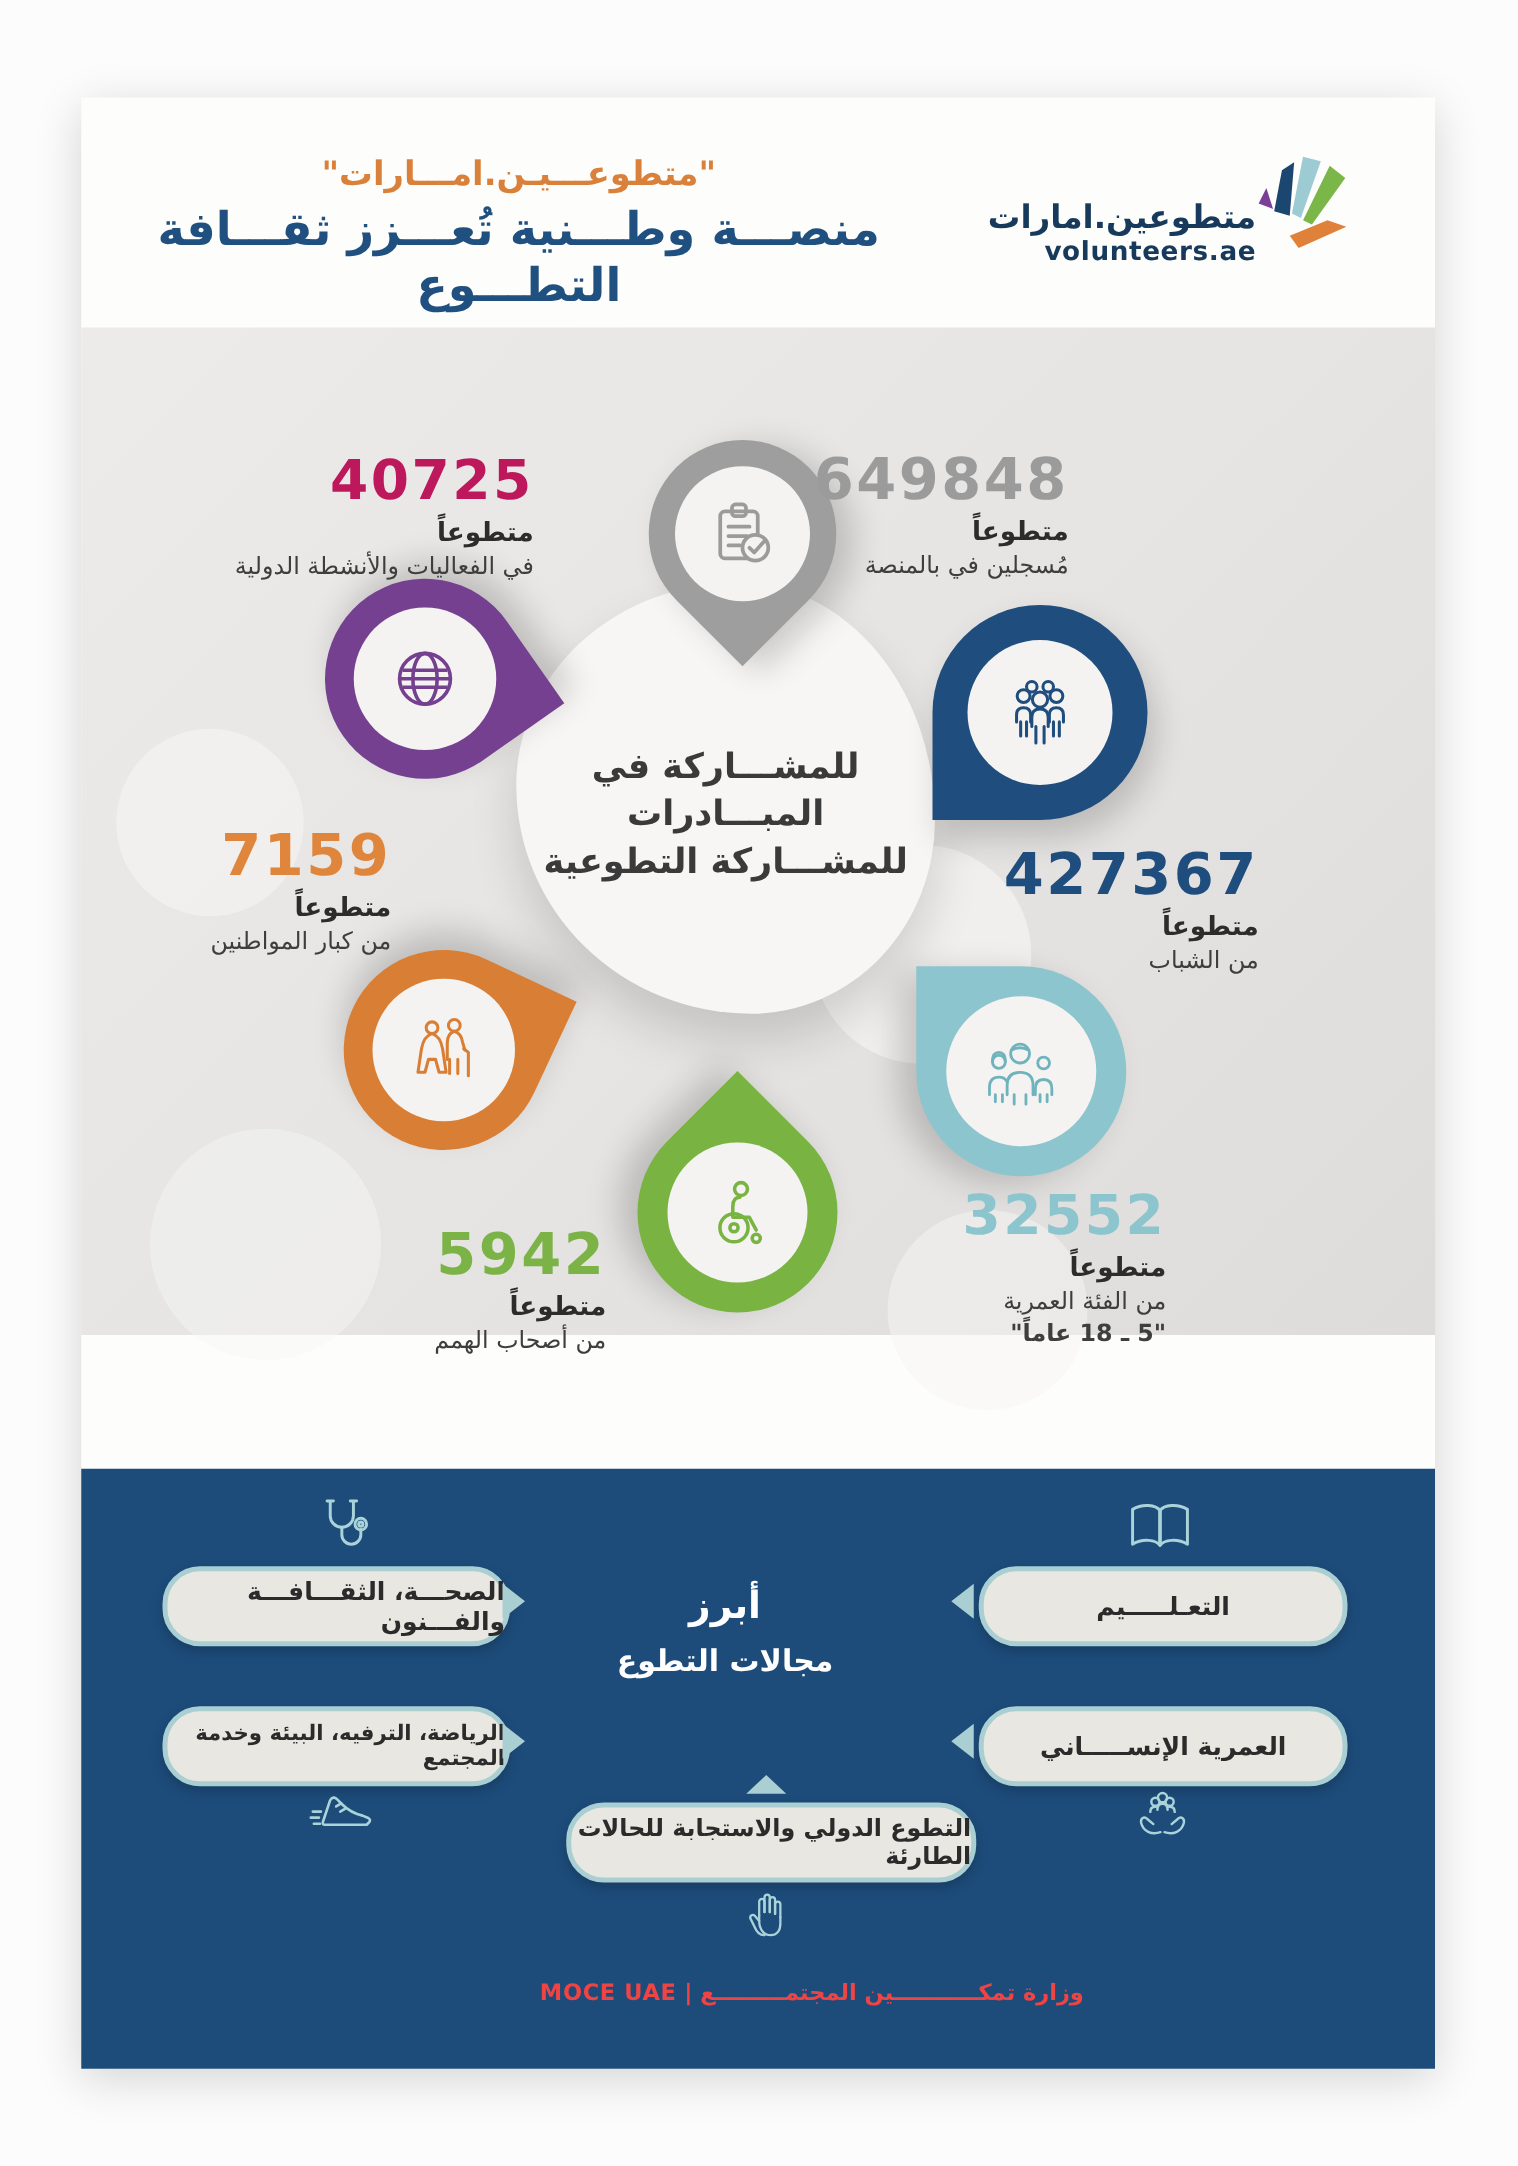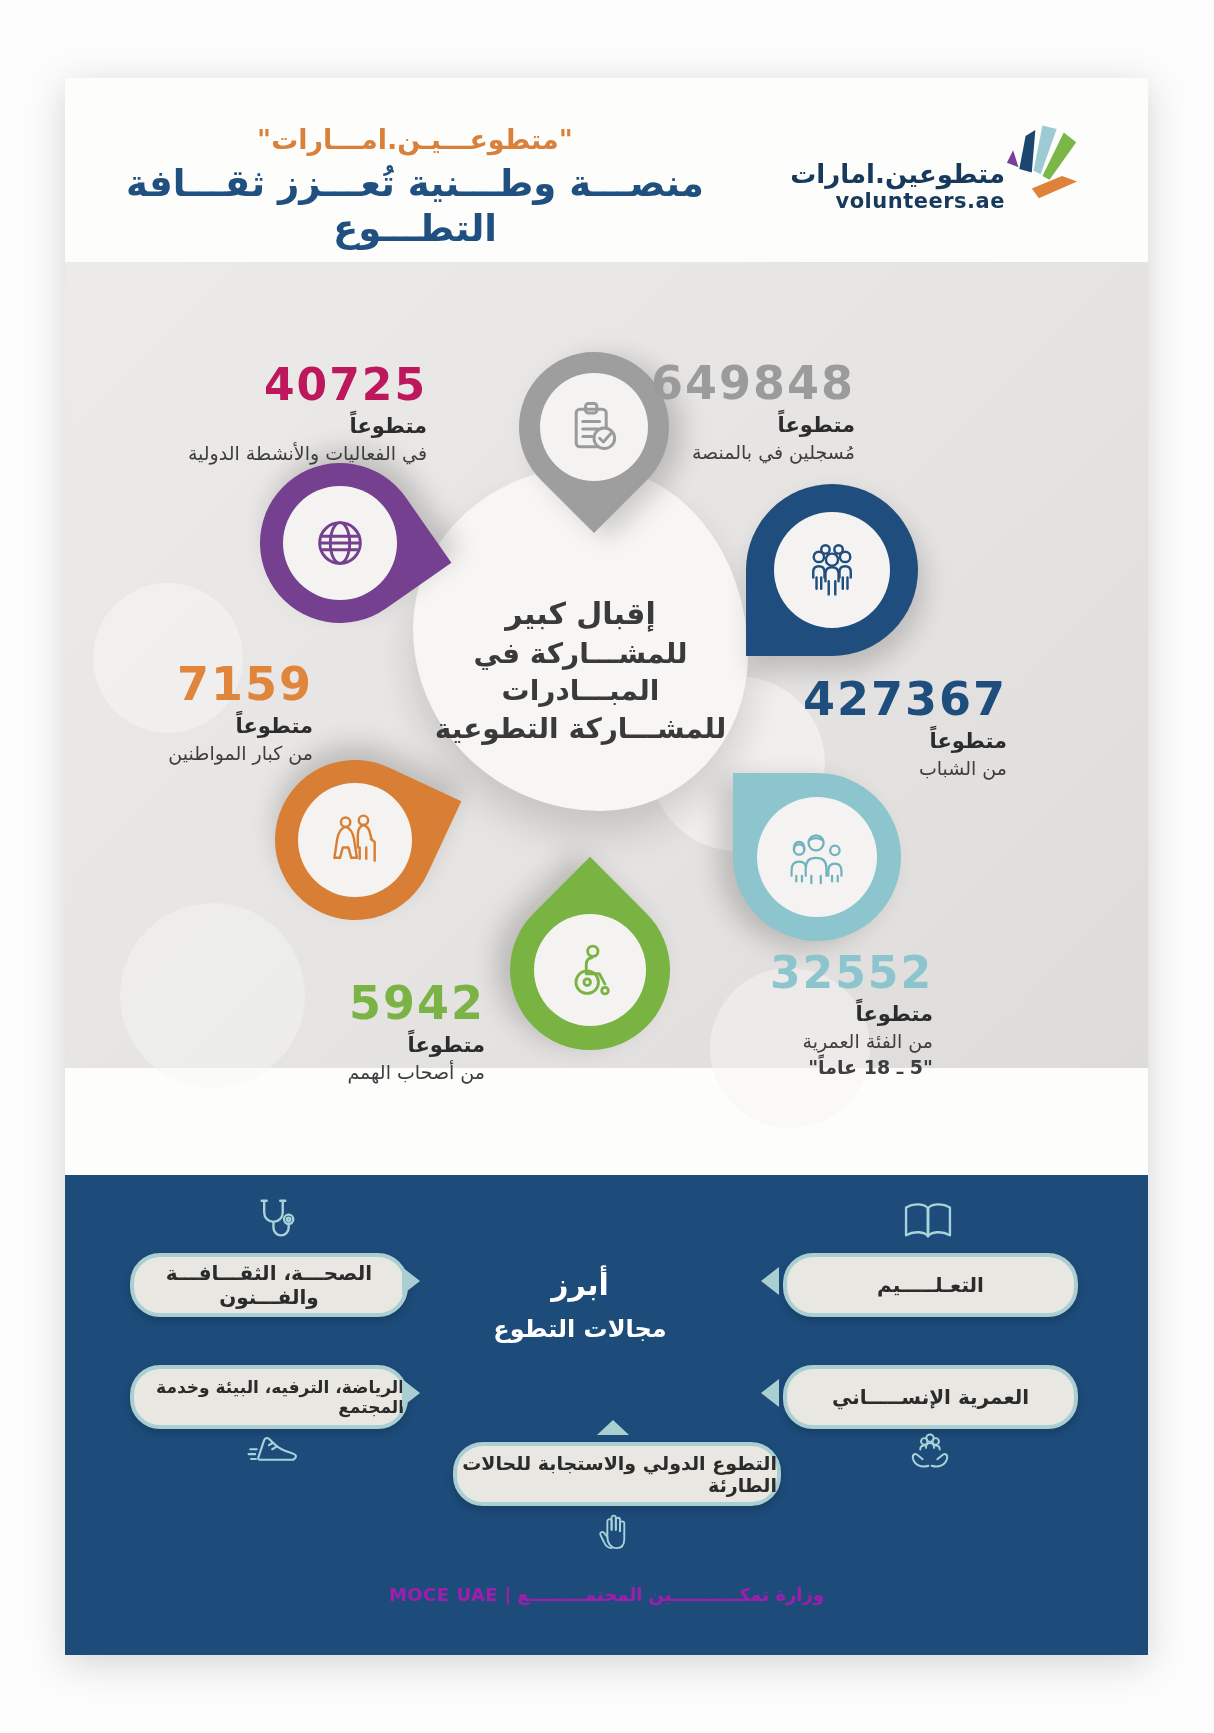--- a/index.html
+++ b/index.html
@@ -45,22 +45,22 @@
   .arrow-r{width:0;height:0;border-top:14px solid transparent;border-bottom:14px solid transparent;
     border-left:18px solid #a9cfd3;}
   .arrow-l{width:0;height:0;border-top:14px solid transparent;border-bottom:14px solid transparent;
     border-right:18px solid #a9cfd3;}
   .arrow-u{width:0;height:0;border-left:16px solid transparent;border-right:16px solid transparent;
     border-bottom:15px solid #a9cfd3;}
   .fields-heading{left:390px;top:1190px;width:250px;text-align:center;color:#ffffff;
     font-weight:bold;direction:rtl;}
   .fields-heading .h1{font-size:30px;line-height:1.1;}
   .fields-heading .h2{font-size:24px;line-height:1.1;margin-top:15px;}
-  .footer{left:0;top:1506px;width:100%;text-align:center;color:#a21caf;font-weight:bold;
-    font-size:18px;direction:rtl;letter-spacing:.5px;}
+  .footer{left:0;top:1506px;width:100%;text-align:center;color:#ef4444;font-weight:bold;
+    font-size:18px;direction:rtl;letter-spacing:.5px;padding-left:43px;}
 </style>
 </head>
 <body>
 
 <div class="card">
 
   <div class="abs title-block">
     <div class="title-quote">"متطوعـــيـن.امـــارات"</div>
     <div class="title-sub">منصـــة وطـــنية تُعـــزز ثقـــافة التطـــوع</div>
   </div>
@@ -80,21 +80,20 @@
   </div>
 
   <div class="abs gray-zone"></div>
   <div class="abs deco" style="left:28px;top:505px;width:150px;height:150px;opacity:.55;"></div>
   <div class="abs deco" style="left:585px;top:598px;width:175px;height:175px;opacity:.65;"></div>
   <div class="abs deco" style="left:55px;top:825px;width:185px;height:185px;opacity:.45;"></div>
   <div class="abs deco" style="left:645px;top:890px;width:160px;height:160px;opacity:.5;"></div>
 
   <div class="abs blob">
     <div class="blob-text">
-      <div class="l1">إقبال كبير</div>
       <div>للمشـــاركة في المبـــادرات</div>
       <div>للمشـــاركة التطوعية</div>
     </div>
   </div>
 
   <div class="abs pin" style="left:454px;top:274px;width:150px;height:150px;background:#9e9e9e;transform:rotate(-45deg);">
     <div class="inner" style="inset:21px;transform:rotate(45deg);">
       <svg width="60" height="60" viewBox="0 0 64 64">
         <g fill="none" stroke="#9b9b9b" stroke-width="3.2" stroke-linecap="round" stroke-linejoin="round">
           <rect x="13" y="13" width="32" height="40" rx="4"></rect>
@@ -230,21 +229,21 @@
       <g fill="none" stroke="#a9d3d9" stroke-width="2.8" stroke-linecap="round" stroke-linejoin="round">
         <path d="M18 9v13a11 11 0 0 0 22 0V9"></path>
         <path d="M15 8h6M37 8h6"></path>
         <path d="M29 33v7a9 9 0 0 0 18 0v-5"></path>
         <circle cx="47" cy="30" r="5.5"></circle>
           <circle cx="47" cy="30" r="2"></circle>
       </g>
     </svg>
   </div>
 
-  <div class="abs pill" style="left:65px;top:1175px;width:270px;height:56px;text-align:center;">
+  <div class="abs pill" style="left:65px;top:1175px;width:270px;height:56px;">
     <span>الصحـــة، الثقـــافـــة والفـــنون</span>
   </div>
   <div class="abs arrow-r" style="left:337px;top:1189px;"></div>
 
   <div class="abs" style="left:836px;top:1122px;">
     <svg width="54" height="42" viewBox="0 0 64 48">
       <g fill="none" stroke="#a9d3d9" stroke-width="2.8" stroke-linecap="round" stroke-linejoin="round">
         <path d="M6 8C16 2 28 4 32 9V42C28 37 16 35 6 41Z"></path>
         <path d="M58 8C48 2 36 4 32 9V42C36 37 48 35 58 41Z"></path>
         <path d="M32 9V42"></path>

